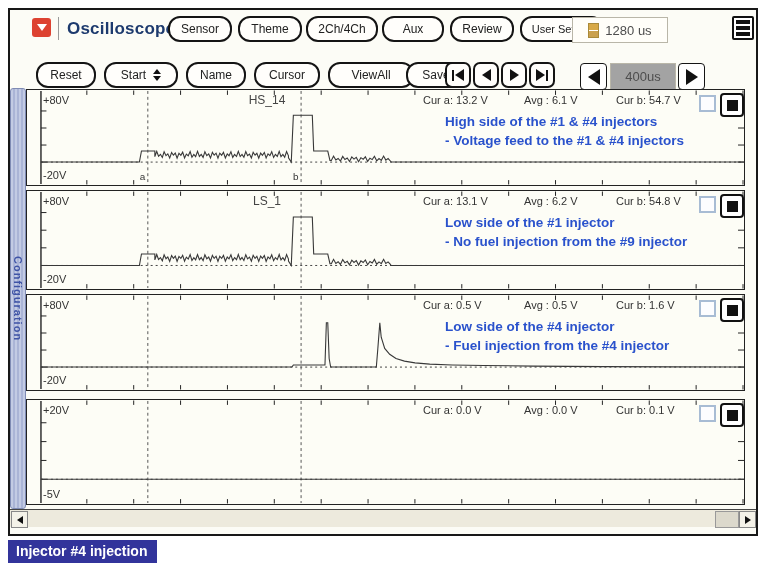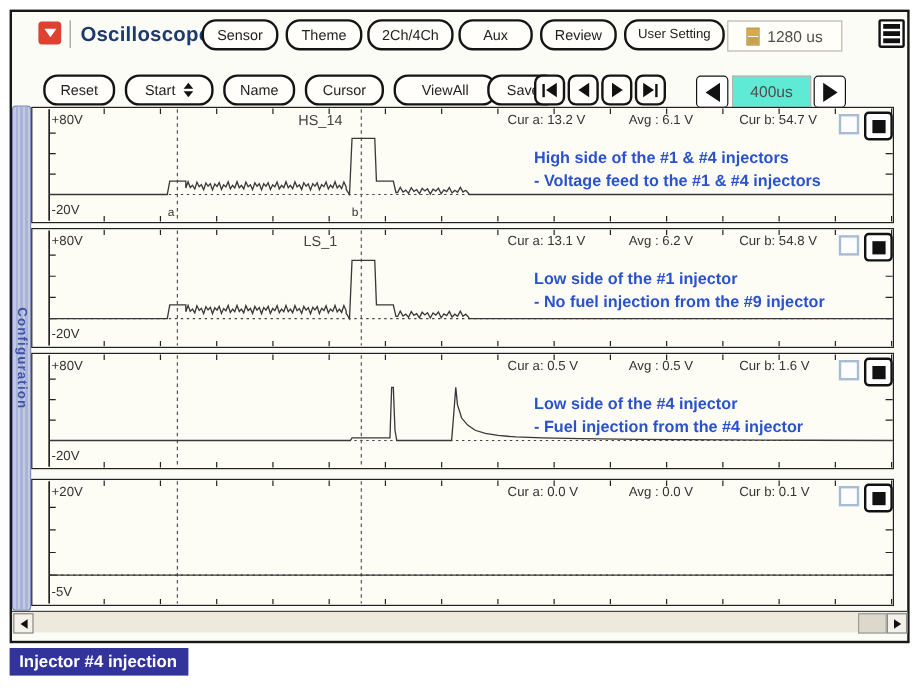--- a/index.html
+++ b/index.html
@@ -14,50 +14,50 @@
   .sq{position:absolute;box-sizing:border-box;width:26px;height:26px;border:2px solid #141414;
       border-radius:7px;background:#fffefb;display:flex;align-items:center;justify-content:center;gap:1px;cursor:pointer;}
   .tri-l{width:0;height:0;border-top:6px solid transparent;border-bottom:6px solid transparent;border-right:9px solid #111;}
   .tri-r{width:0;height:0;border-top:6px solid transparent;border-bottom:6px solid transparent;border-left:9px solid #111;}
   .bar-v{width:2px;height:11px;background:#111;}
   .logo{position:absolute;left:22px;top:8px;width:19px;height:19px;border-radius:3px;
         background:#dd4231;display:flex;align-items:center;justify-content:center;}
   .logo .dn{width:0;height:0;border-left:5px solid transparent;border-right:5px solid transparent;border-top:7px solid #fff;}
   .vsep{position:absolute;left:48px;top:7px;width:1px;height:23px;background:#9a9a9a;}
   .title{position:absolute;left:57px;top:9px;font-size:17px;font-weight:bold;color:#1d3a6e;letter-spacing:.2px;}
-  .timebox{position:absolute;left:596px;top:7px;width:94px;height:24px;border:1px solid #b9b6a8;
+  .timebox{position:absolute;left:562px;top:7px;width:94px;height:24px;border:1px solid #b9b6a8;
            background:#fffef9;display:flex;align-items:center;justify-content:center;gap:6px;
            font-size:13px;color:#4e4e4e;}
   .timer-ic{width:9px;height:13px;background:linear-gradient(#d8a946 45%,#fff 45%,#fff 55%,#caa14e 55%);
             border:1px solid #a98a3a;}
   .menu{position:absolute;left:722px;top:6px;width:22px;height:24px;border:2px solid #111;border-radius:2px;
         background:#fff;display:flex;flex-direction:column;justify-content:center;gap:2px;padding:0 2px;box-sizing:border-box;cursor:pointer;}
   .menu i{display:block;height:4px;background:#111;}
   .spin{display:flex;flex-direction:column;gap:2px;margin-left:7px;}
   .spin b{width:0;height:0;border-left:4px solid transparent;border-right:4px solid transparent;}
   .spin .u{border-bottom:5px solid #111;} .spin .d{border-top:5px solid #111;}
   .valbox{position:absolute;left:600px;top:53px;width:64px;height:25px;border:1px solid #b9b6a8;
-          background:#5eead4;display:flex;align-items:center;justify-content:center;font-size:13px;color:#4e4e4e;}
+          background:#a3a3a3;display:flex;align-items:center;justify-content:center;font-size:13px;color:#4e4e4e;}
   .bigarr{position:absolute;top:53px;width:25px;height:25px;border:1px solid #141414;border-radius:4px;
           background:#fff;display:flex;align-items:center;justify-content:center;cursor:pointer;}
   .bigarr .tl{width:0;height:0;border-top:8px solid transparent;border-bottom:8px solid transparent;border-right:12px solid #111;}
   .bigarr .tr{width:0;height:0;border-top:8px solid transparent;border-bottom:8px solid transparent;border-left:12px solid #111;}
   
   .cfgtab{position:absolute;left:0;top:78px;width:16px;height:421px;border:1px solid #7f8bb4;border-radius:3px;
           background:repeating-linear-gradient(90deg,#c3cbe4 0 2px,#aab4d6 2px 4px);
           display:flex;align-items:center;justify-content:center;cursor:pointer;box-sizing:border-box;}
   .cfgtab span{writing-mode:vertical-rl;font-size:11px;font-weight:bold;color:#3f54a6;letter-spacing:1px;}
   
   .panel{position:absolute;left:16px;width:719px;border:1px solid #222;background:#fdfdf6;box-sizing:border-box;}
   .panel svg{position:absolute;left:0;top:0;width:100%;height:100%;}
   .plbl{position:absolute;font-size:11px;color:#333;}
   .pname{position:absolute;left:150px;top:3px;width:180px;text-align:center;font-size:12px;color:#444;}
   .stat{position:absolute;top:4px;font-size:11px;color:#333;white-space:nowrap;}
   .note{position:absolute;left:418px;top:22px;width:300px;font-size:13.5px;font-weight:bold;
-        color:#2a52cc;line-height:19px;white-space:nowrap;margin-top:10px;}
+        color:#2a52cc;line-height:19px;white-space:nowrap;}
   .chk{position:absolute;left:672px;top:5px;width:13px;height:13px;border:2px solid #a8bcd4;background:#fdfdff;cursor:pointer;}
   .blackbtn{position:absolute;left:693px;top:3px;width:20px;height:20px;border:2px solid #111;border-radius:4px;
             background:#fff;display:flex;align-items:center;justify-content:center;cursor:pointer;}
   .blackbtn i{width:11px;height:11px;background:#111;display:block;}
   
   .hscroll{position:absolute;left:0;top:499px;width:746px;height:18px;border-top:1px solid #444;background:#edeadd;box-sizing:border-box;}
   .sbtn{position:absolute;top:1px;width:15px;height:15px;border:1px solid #888;background:#f4f2e8;
         display:flex;align-items:center;justify-content:center;cursor:pointer;}
   .sbtn .tl{width:0;height:0;border-top:4px solid transparent;border-bottom:4px solid transparent;border-right:6px solid #111;}
   .sbtn .tr{width:0;height:0;border-top:4px solid transparent;border-bottom:4px solid transparent;border-left:6px solid #111;}

